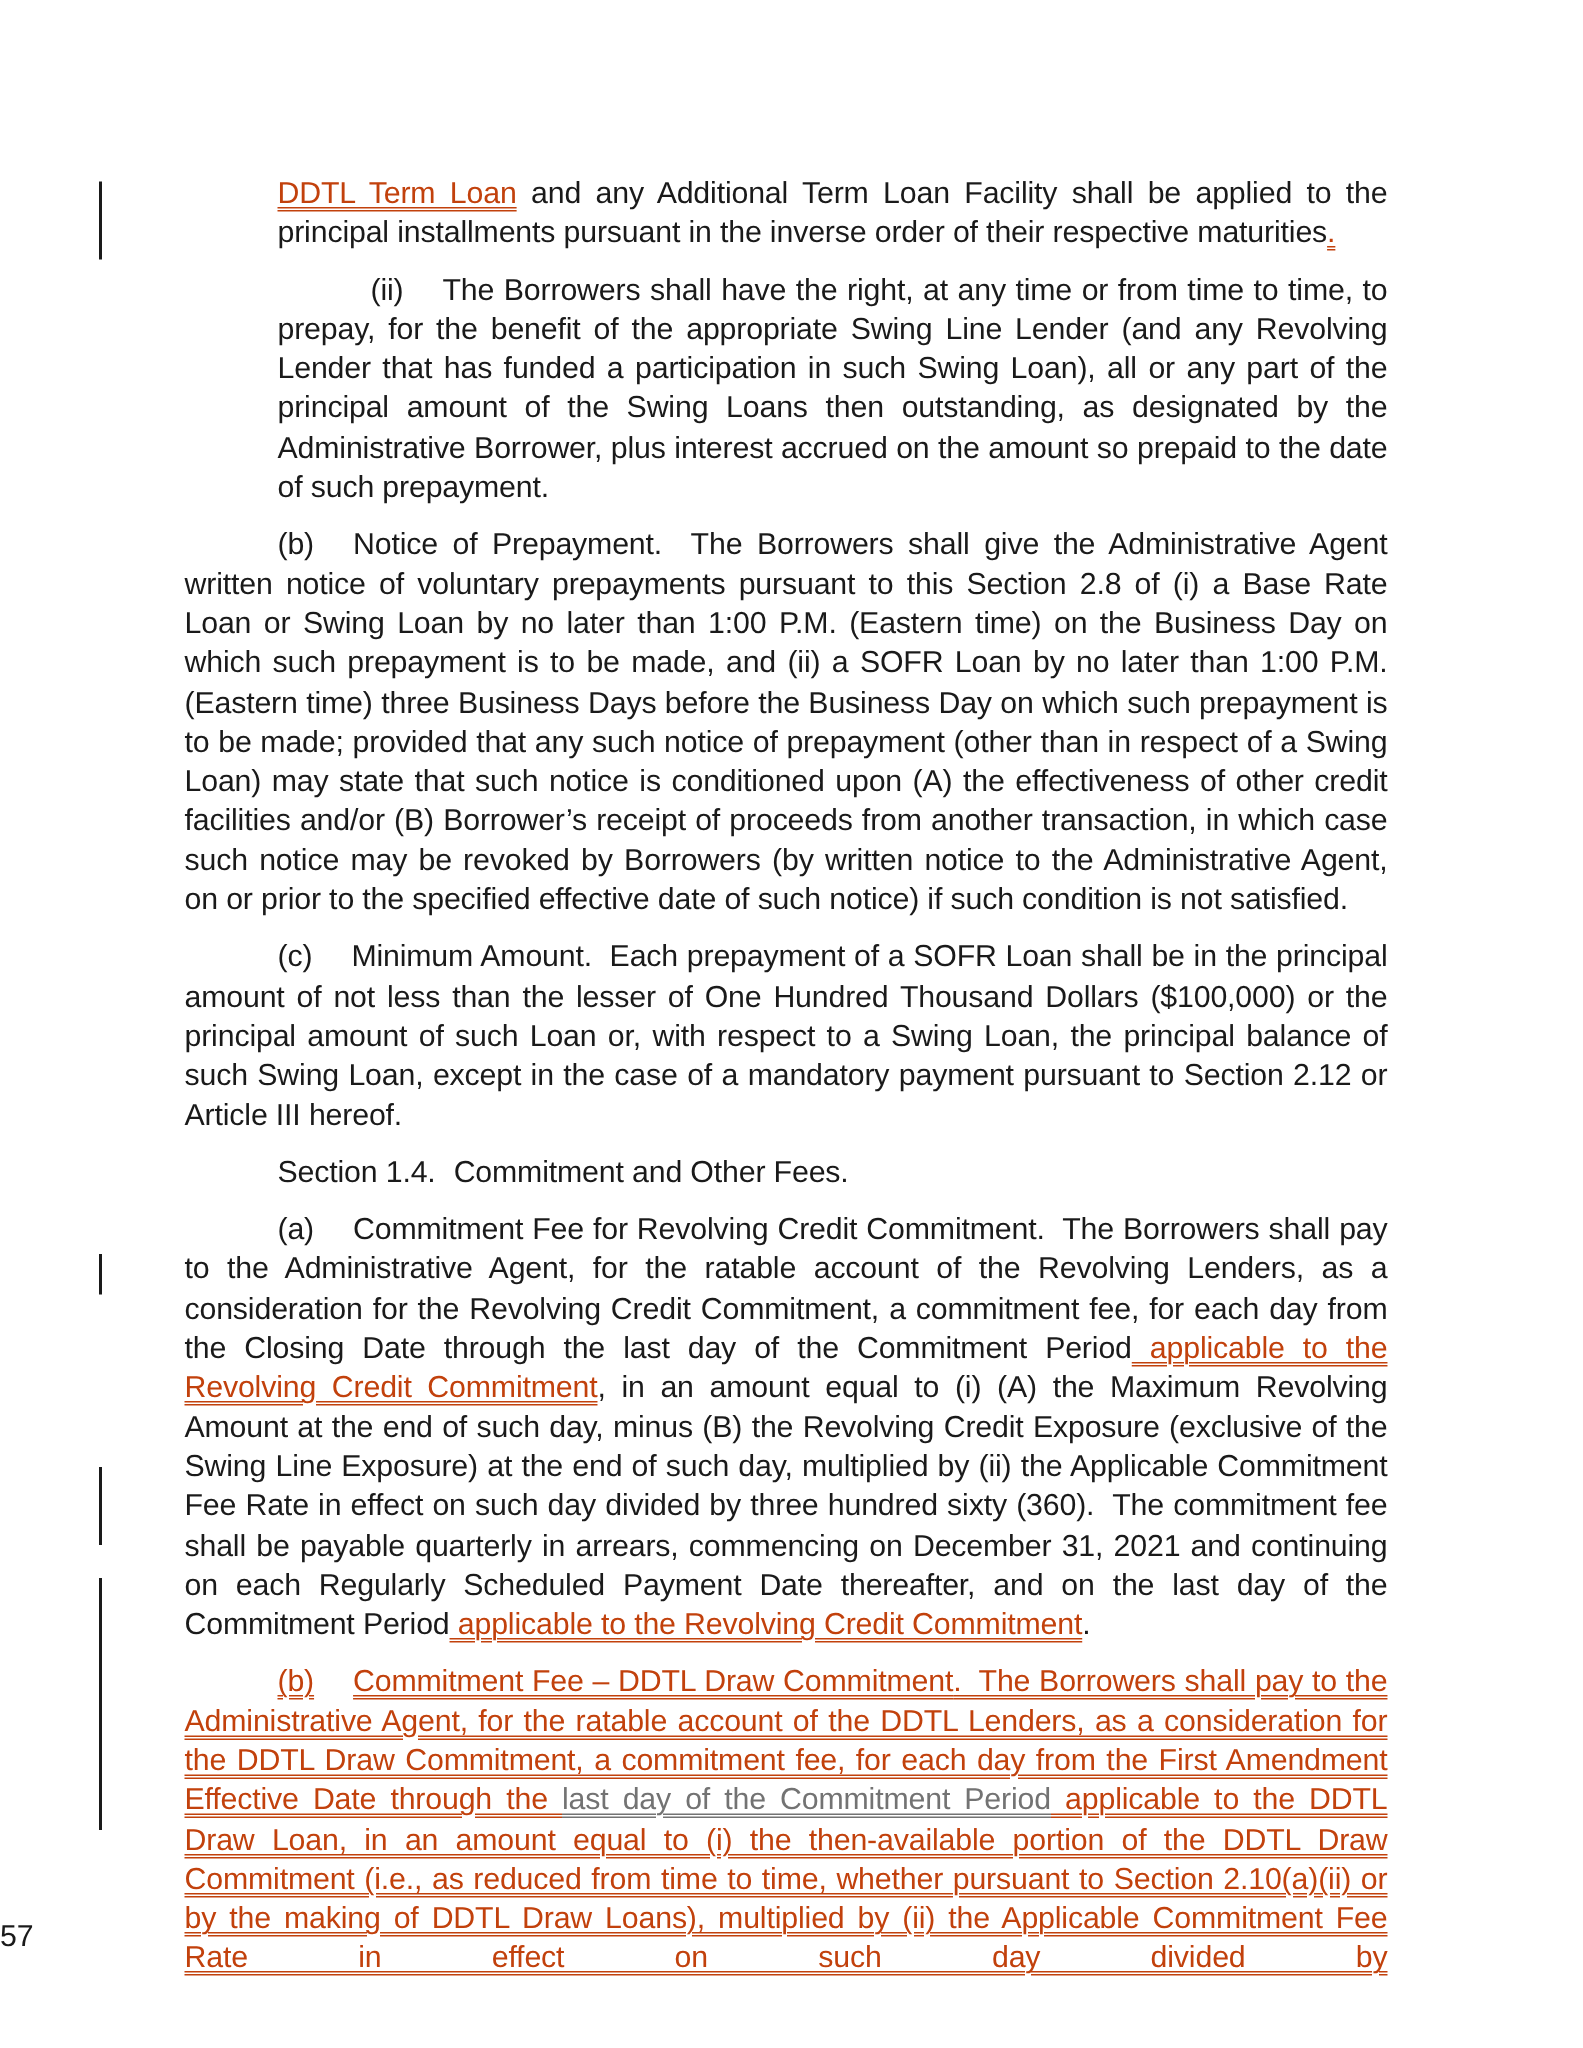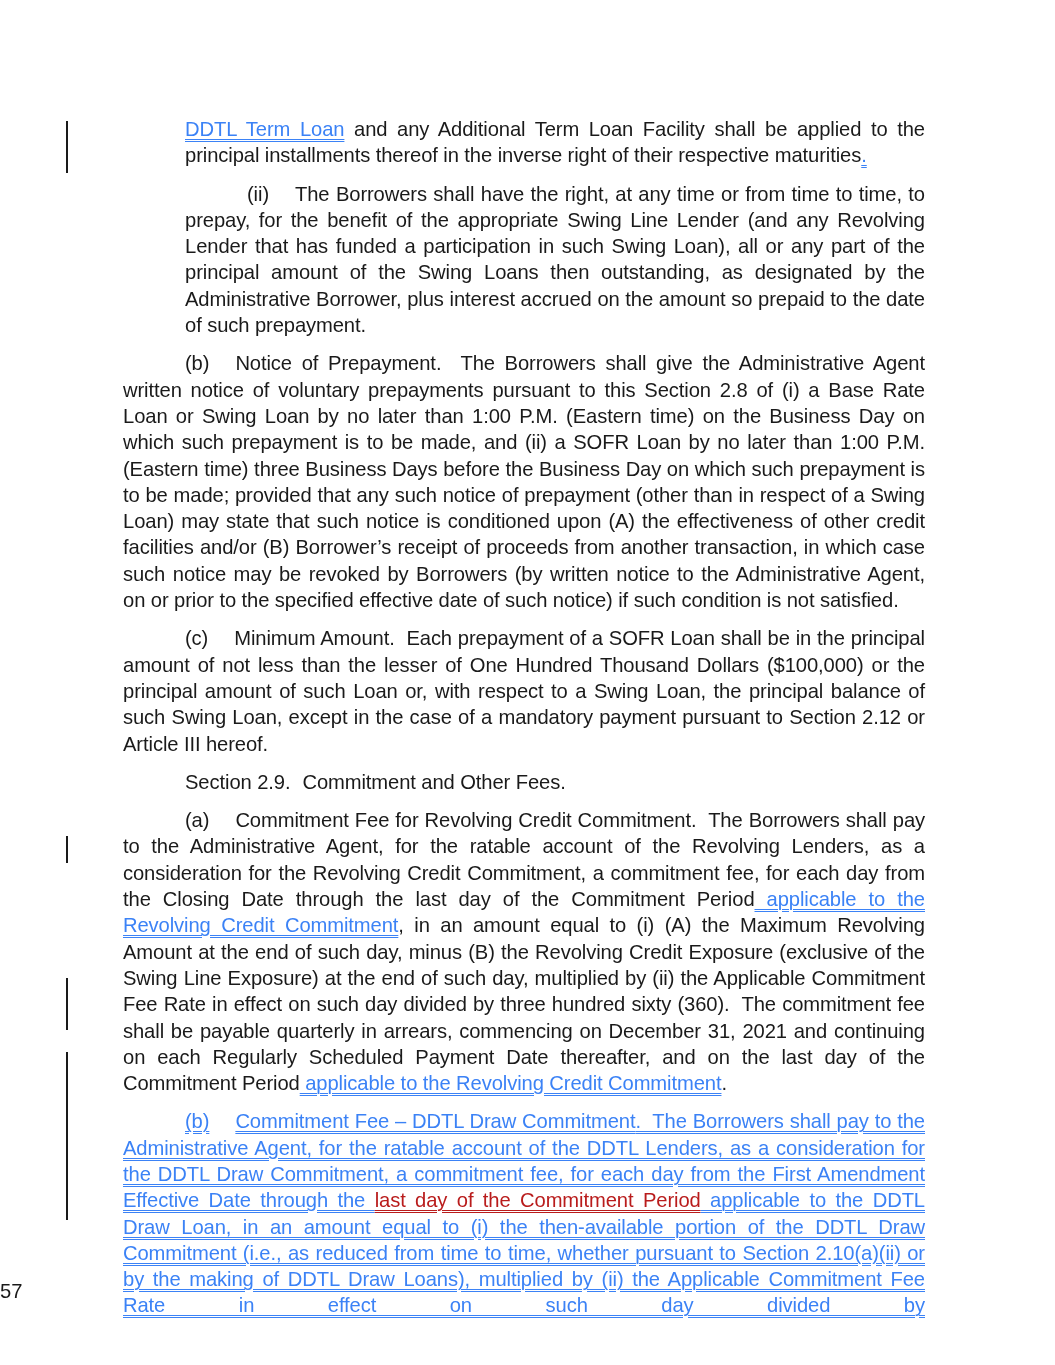--- a/index.html
+++ b/index.html
@@ -24,28 +24,28 @@
   .indent-block{margin-left:62px;}
   .first-indent{text-indent:62px;}
   .justify-last{text-align-last:justify;}
   .tab{display:inline-block;width:26px;}
   .tab-sm{display:inline-block;width:12px;}
   .head{
     text-underline-offset:3px;
     text-decoration-thickness:1.5px;
   }
   .ins{
-    color:#3b82f6;
+    color:#c2410c;
     text-decoration:underline;
     text-decoration-style:double;
     text-decoration-thickness:1px;
     text-underline-offset:3px;
   }
   .moved{
-    color:#b91c1c;
+    color:#737373;
     text-decoration:underline;
     text-decoration-style:double;
     text-decoration-thickness:1px;
     text-underline-offset:3px;
     margin-top:12px;
   }
   .change-bar{
     position:absolute;
     left:66px;width:2px;
     background:#1a1a1a;
@@ -66,29 +66,29 @@
 
 <div class="page">
 
   <div class="change-bar bar-1"></div>
   <div class="change-bar bar-2"></div>
   <div class="change-bar bar-3"></div>
   <div class="change-bar bar-4"></div>
 
   <div class="body-text">
 
-    <p class="para indent-block"><span class="ins">DDTL Term Loan</span><span> and any Additional Term Loan Facility shall be applied to the principal installments thereof in the inverse right of their respective maturities</span><span class="ins">.</span></p>
+    <p class="para indent-block"><span class="ins">DDTL Term Loan</span><span> and any Additional Term Loan Facility shall be applied to the principal installments pursuant in the inverse order of their respective maturities</span><span class="ins">.</span></p>
 
     <p class="para indent-block first-indent"><span>(ii)</span><span class="tab"></span><span>The Borrowers shall have the right, at any time or from time to time, to prepay, for the benefit of the appropriate Swing Line Lender (and any Revolving Lender that has funded a participation in such Swing Loan), all or any part of the principal amount of the Swing Loans then outstanding, as designated by the Administrative Borrower, plus interest accrued on the amount so prepaid to the date of such prepayment.</span></p>
 
     <p class="para first-indent"><span>(b)</span><span class="tab"></span><span class="head">Notice of Prepayment</span><span>.&nbsp; The Borrowers shall give the Administrative Agent written notice of voluntary prepayments pursuant to this Section 2.8 of (i) a Base Rate Loan or Swing Loan by no later than 1:00 P.M. (Eastern time) on the Business Day on which such prepayment is to be made, and (ii) a SOFR Loan by no later than 1:00 P.M. (Eastern time) three Business Days before the Business Day on which such prepayment is to be made; provided that any such notice of prepayment (other than in respect of a Swing Loan) may state that such notice is conditioned upon (A) the effectiveness of other credit facilities and/or (B) Borrower’s receipt of proceeds from another transaction, in which case such notice may be revoked by Borrowers (by written notice to the Administrative Agent, on or prior to the specified effective date of such notice) if such condition is not satisfied.</span></p>
 
     <p class="para first-indent"><span>(c)</span><span class="tab"></span><span class="head">Minimum Amount</span><span>.&nbsp; Each prepayment of a SOFR Loan shall be in the principal amount of not less than the lesser of One Hundred Thousand Dollars ($100,000) or the principal amount of such Loan or, with respect to a Swing Loan, the principal balance of such Swing Loan, except in the case of a mandatory payment pursuant to Section 2.12 or Article III hereof.</span></p>
 
-    <p class="para first-indent"><span>Section 2.9.</span><span class="tab-sm"></span><span class="head">Commitment and Other Fees</span><span>.</span></p>
+    <p class="para first-indent"><span>Section 1.4.</span><span class="tab-sm"></span><span class="head">Commitment and Other Fees</span><span>.</span></p>
 
     <p class="para first-indent"><span>(a)</span><span class="tab"></span><span class="head">Commitment Fee for Revolving Credit Commitment</span><span>.&nbsp; The Borrowers shall pay to the Administrative Agent, for the ratable account of the Revolving Lenders, as a consideration for the Revolving Credit Commitment, a commitment fee, for each day from the Closing Date through the last day of the Commitment Period</span><span class="ins"> applicable to the Revolving Credit Commitment</span><span>, in an amount equal to (i) (A) the Maximum Revolving Amount at the end of such day, minus (B) the Revolving Credit Exposure (exclusive of the Swing Line Exposure) at the end of such day, multiplied by (ii) the Applicable Commitment Fee Rate in effect on such day divided by three hundred sixty (360).&nbsp; The commitment fee shall be payable quarterly in arrears, commencing on December 31, 2021 and continuing on each Regularly Scheduled Payment Date thereafter, and on the last day of the Commitment Period</span><span class="ins"> applicable to the Revolving Credit Commitment</span><span>.</span></p>
 
     <p class="para first-indent justify-last"><span class="ins">(b)</span><span class="tab"></span><span class="ins">Commitment Fee – DDTL Draw Commitment</span><span class="ins">.&nbsp; The Borrowers shall pay to the Administrative Agent, for the ratable account of the DDTL Lenders, as a consideration for the DDTL Draw Commitment, a commitment fee, for each day from the First Amendment Effective Date through the </span><span class="moved">last day of the Commitment Period</span><span class="ins"> applicable to the DDTL Draw Loan, in an amount equal to (i) the then-available portion of the DDTL Draw Commitment (i.e., as reduced from time to time, whether pursuant to Section 2.10(a)(ii) or by the making of DDTL Draw Loans), multiplied by (ii) the Applicable Commitment Fee Rate in effect on such day divided by</span></p>
 
   </div>
 
   <div class="page-number">57</div>
 
 </div>

